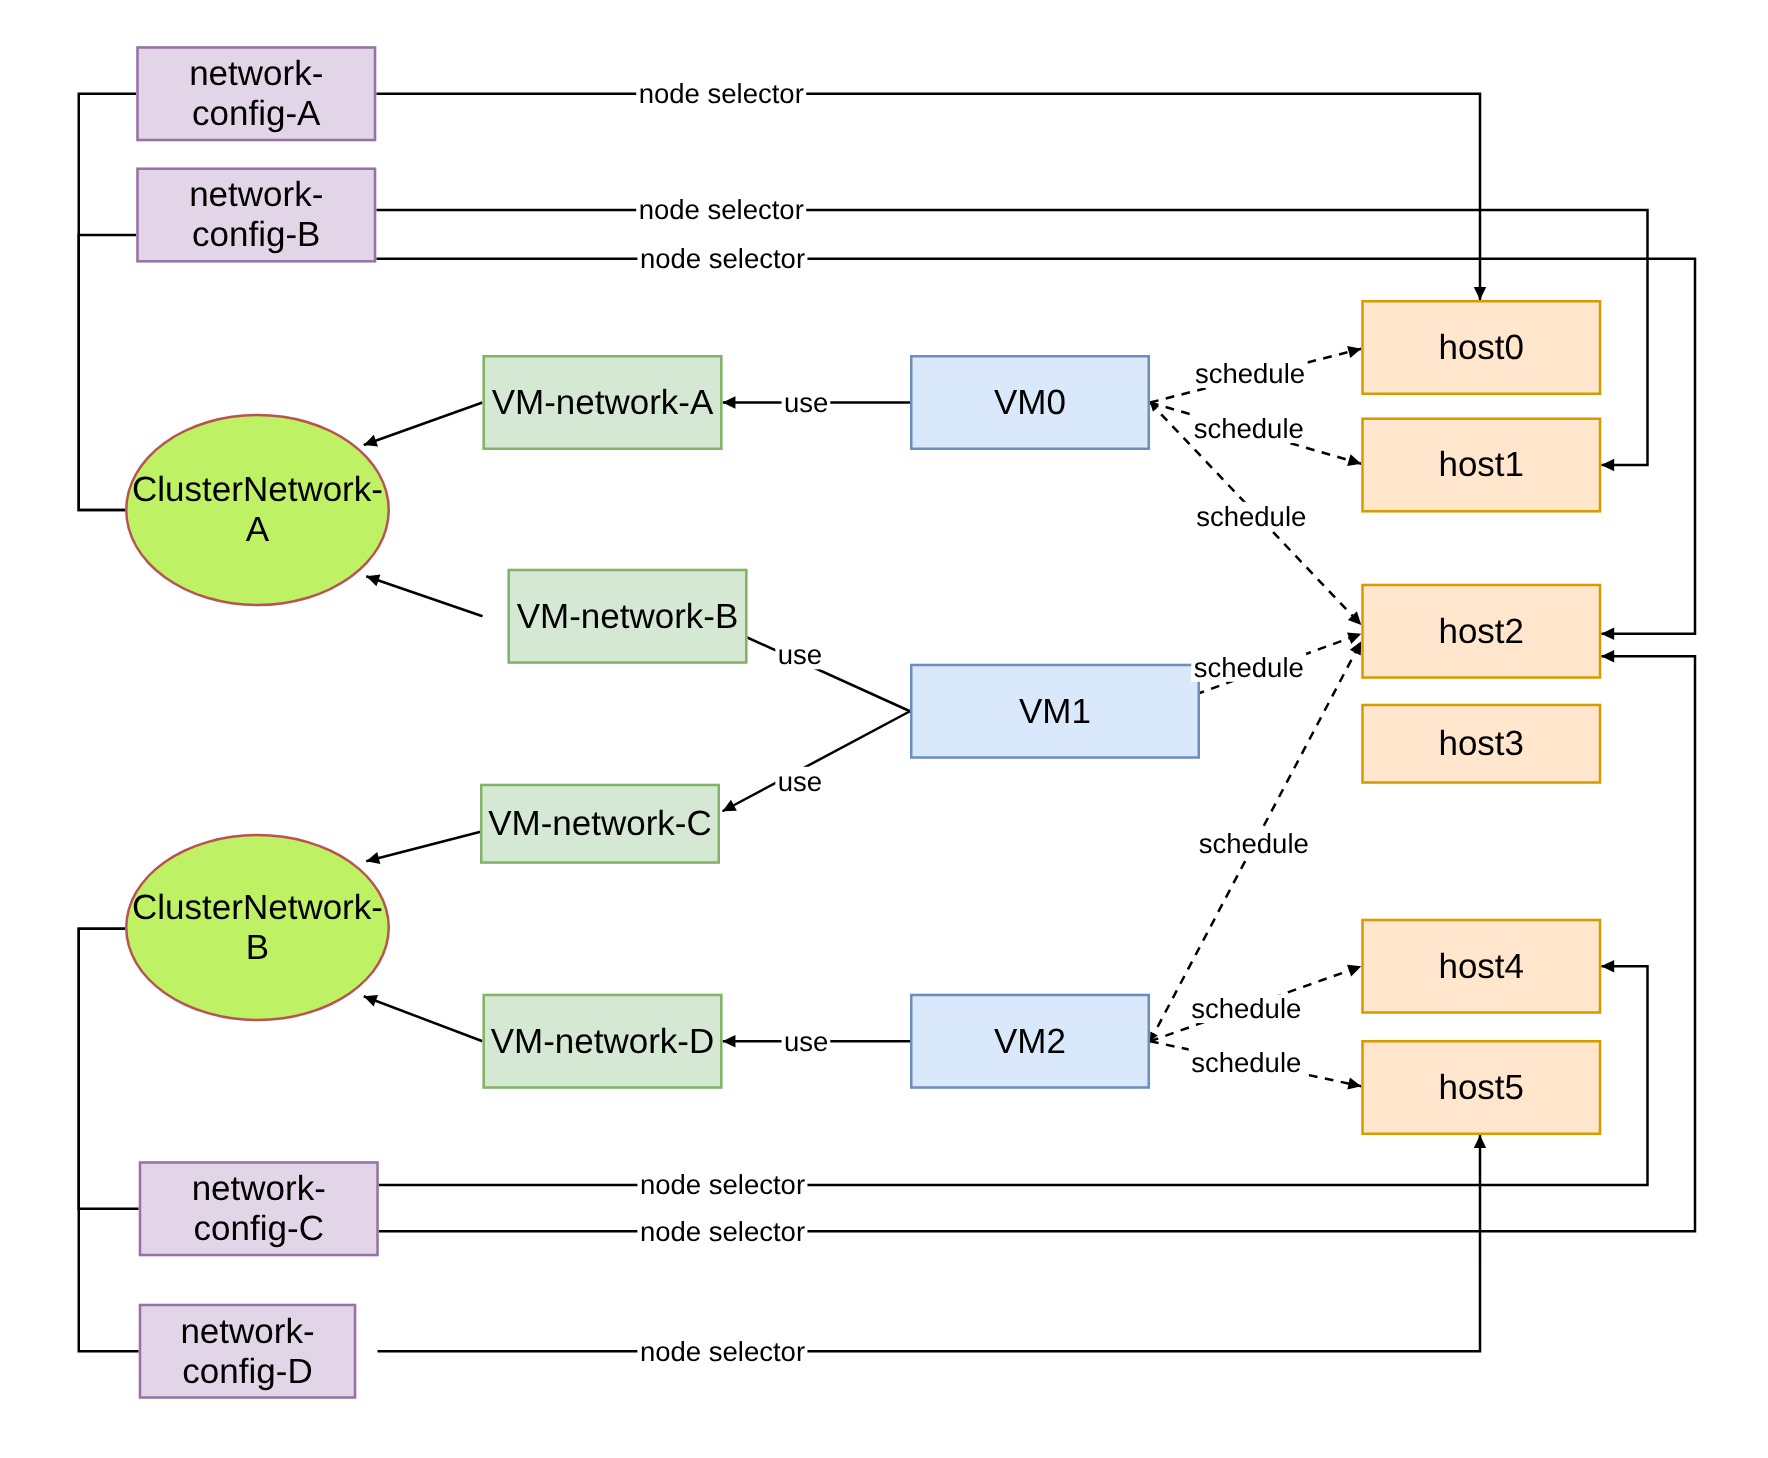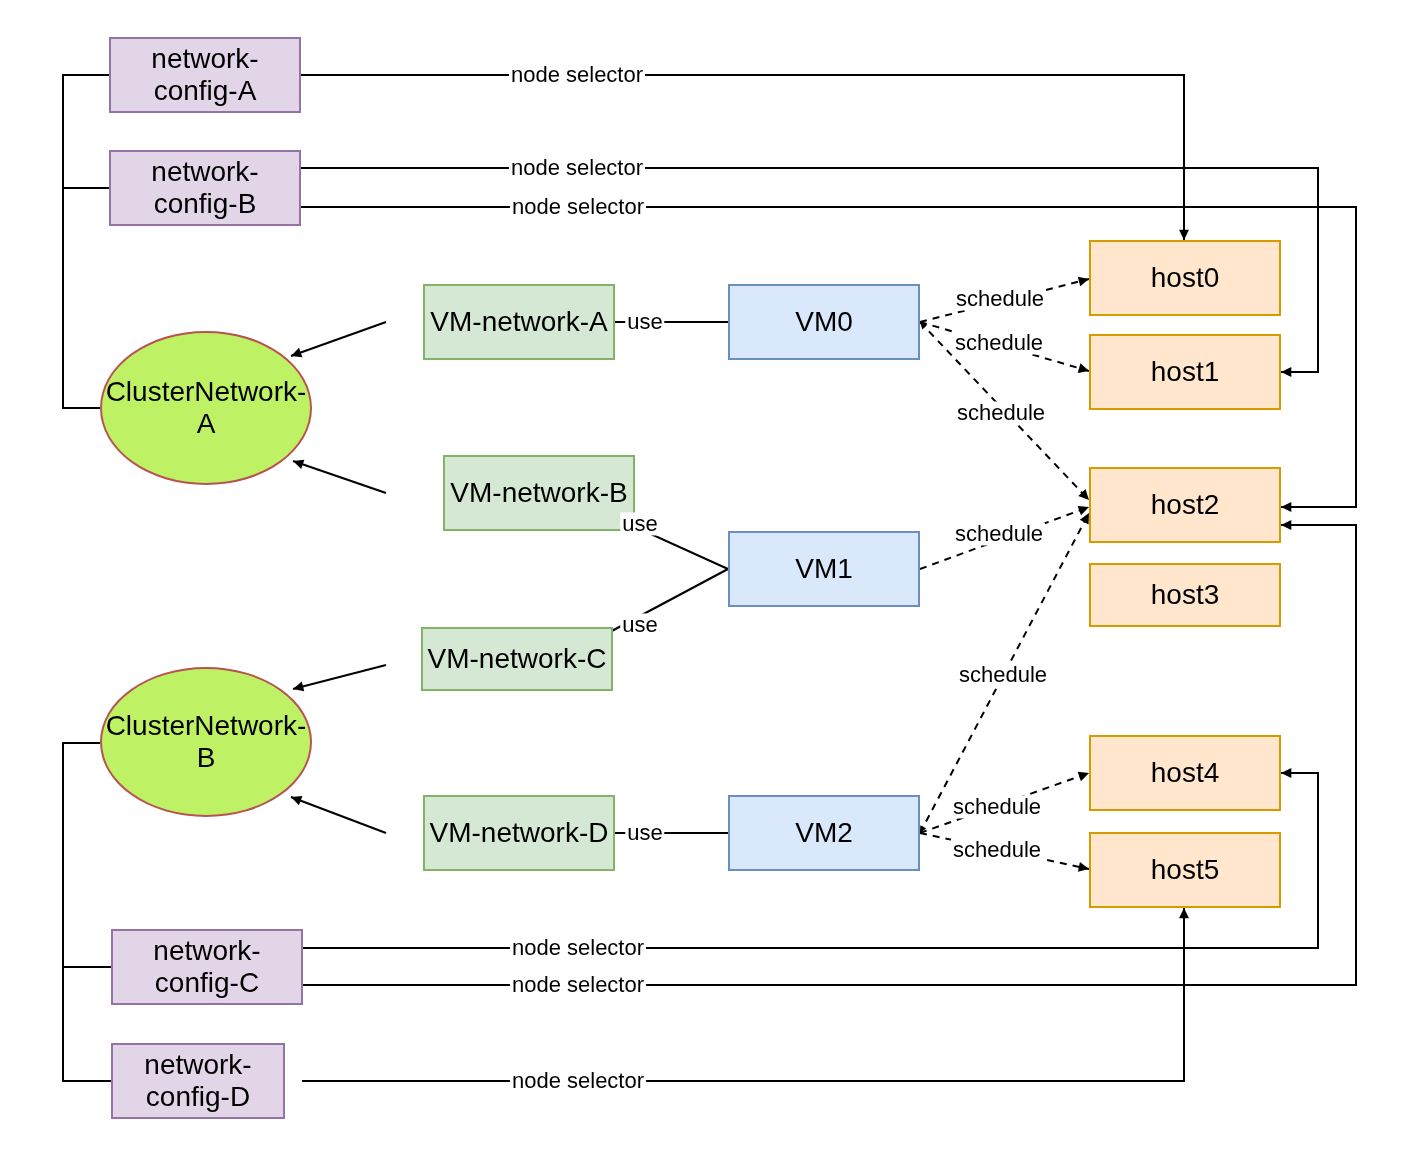--- a/index.html
+++ b/index.html
@@ -9,21 +9,21 @@
   }
   #edge-layer { position:absolute; left:0; top:0; }
   .e { fill:none; stroke:#000000; stroke-width:2; }
   .d { stroke-dasharray:7 6; }
   .node {
     position:absolute; box-sizing:border-box; border:2px solid;
     display:flex; align-items:center; justify-content:center;
     font-size:28px; text-align:center; z-index:1;
   }
   .purple { background:#E1D5E7; border-color:#9673A6; }
-  .green  { background:#D5E8D4; border-color:#82B366;margin-left:37px; }
+  .green  { background:#D5E8D4; border-color:#82B366; }
   .blue   { background:#DAE8FC; border-color:#6C8EBF; }
   .orange { background:#FFE6CC; border-color:#D79B00; }
   .red    { background:#bef264; border-color:#B85450; }
   .ellipse { border-radius:50%; }
   .elabel {
     position:absolute; transform:translate(-50%,-50%);
     background:#ffffff; padding:0 2px; white-space:nowrap;
     font-size:22px; line-height:1.05; z-index:2;
   }
 </style>
@@ -67,34 +67,34 @@
     <path class="e d" marker-end="url(#arr)" d="M920,322 L1089,279"></path>
     <path class="e d" marker-end="url(#arr)" d="M920,322 L1089,371"></path>
     <path class="e d" marker-start="url(#arrS)" marker-end="url(#arr)" d="M920,322 L1089,500"></path>
     <path class="e d" marker-end="url(#arr)" d="M920,569 L1089,507"></path>
     <path class="e d" marker-start="url(#arrS)" marker-end="url(#arr)" d="M920,833 L1089,513"></path>
     <path class="e d" marker-end="url(#arr)" d="M920,833 L1089,773"></path>
     <path class="e d" marker-end="url(#arr)" d="M920,833 L1089,869"></path>
   </svg>
 
   <div class="node purple" style="left:109px; top:37px;  width:192px; height:76px;">network-config-A</div>
-  <div class="node purple" style="left:109px; top:150px; width:192px; height:76px;">network-config-B</div>
+  <div class="node purple" style="left:109px; top:134px; width:192px; height:76px;">network-config-B</div>
   <div class="node purple" style="left:111px; top:929px; width:192px; height:76px;">network-config-C</div>
   <div class="node purple" style="left:111px; top:1043px; width:174px; height:76px;">network-config-D</div>
 
   <div class="node red ellipse" style="left:100px; top:331px; width:212px; height:154px;">ClusterNetwork-A</div>
   <div class="node red ellipse" style="left:100px; top:667px; width:212px; height:150px;">ClusterNetwork-B</div>
 
   <div class="node green" style="left:386px; top:284px; width:192px; height:76px;">VM-network-A</div>
   <div class="node green" style="left:406px; top:455px; width:192px; height:76px;">VM-network-B</div>
   <div class="node green" style="left:384px; top:627px; width:192px; height:64px;">VM-network-C</div>
   <div class="node green" style="left:386px; top:795px; width:192px; height:76px;">VM-network-D</div>
 
   <div class="node blue" style="left:728px; top:284px; width:192px; height:76px;">VM0</div>
-  <div class="node blue" style="left:728px; top:531px; width:192px; height:76px;">VM1</div>
+  <div class="node blue" style="left:728px; top:531px; width:232px; height:76px;">VM1</div>
   <div class="node blue" style="left:728px; top:795px; width:192px; height:76px;">VM2</div>
 
   <div class="node orange" style="left:1089px; top:240px; width:192px; height:76px;">host0</div>
   <div class="node orange" style="left:1089px; top:334px; width:192px; height:76px;">host1</div>
   <div class="node orange" style="left:1089px; top:467px; width:192px; height:76px;">host2</div>
   <div class="node orange" style="left:1089px; top:563px; width:192px; height:64px;">host3</div>
   <div class="node orange" style="left:1089px; top:735px; width:192px; height:76px;">host4</div>
   <div class="node orange" style="left:1089px; top:832px; width:192px; height:76px;">host5</div>
 
   <span class="elabel" style="left:577px; top:75px;">node selector</span>

